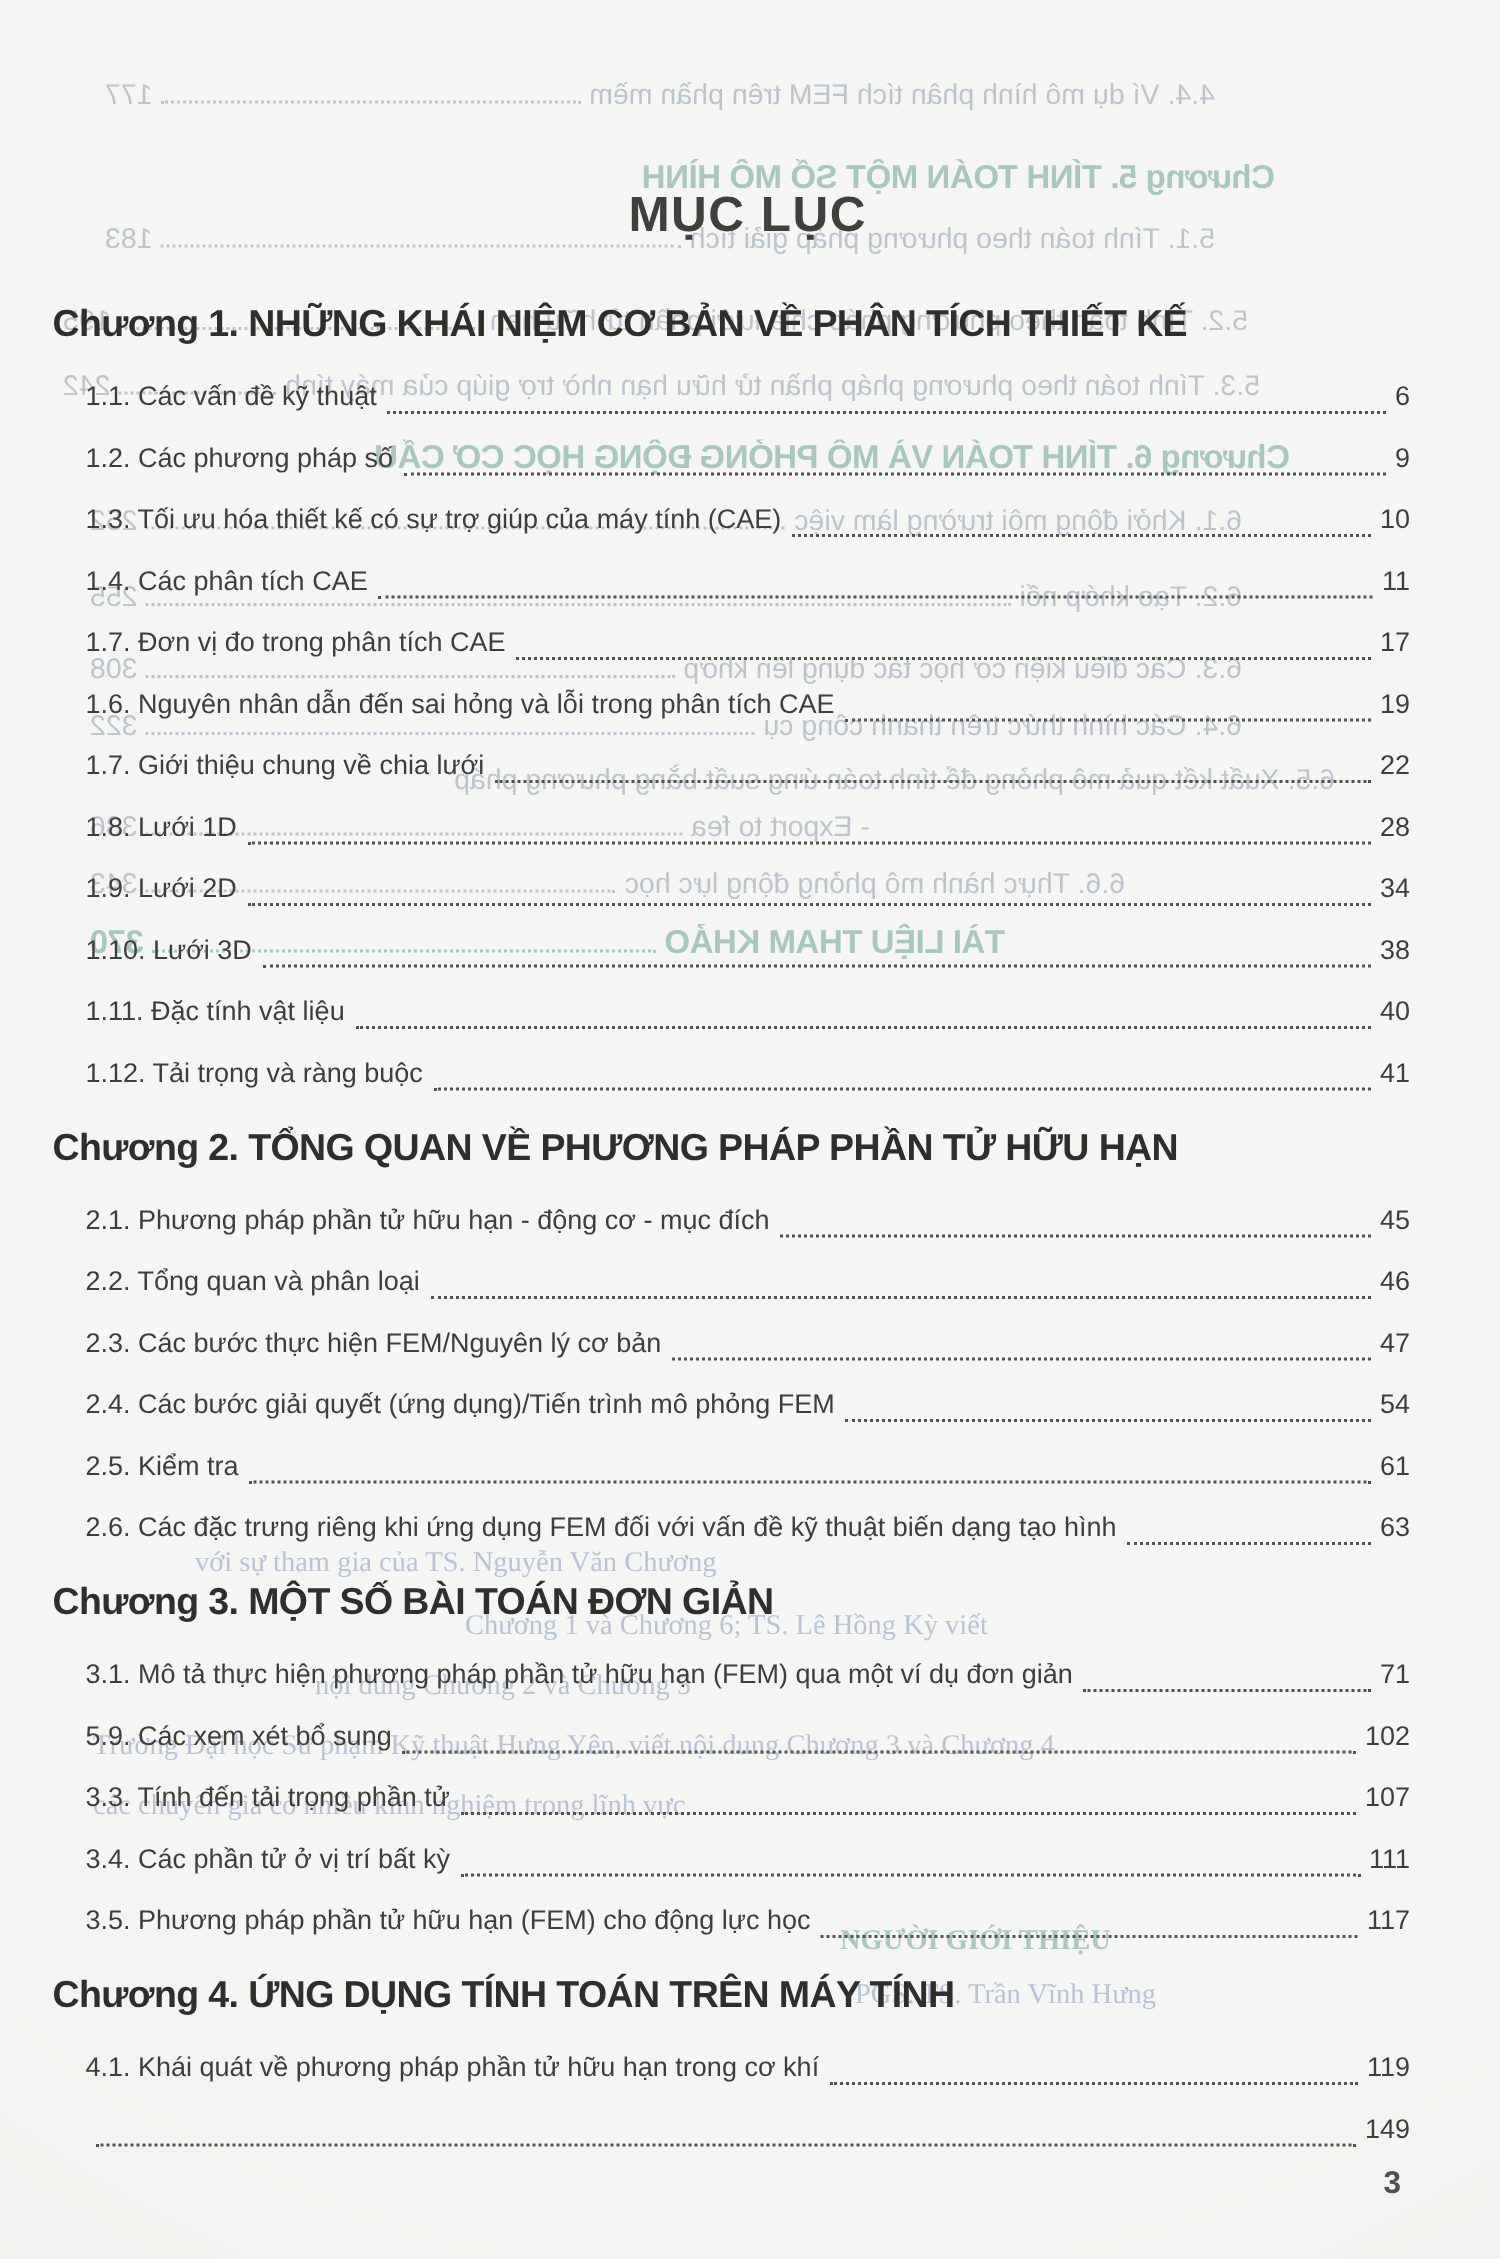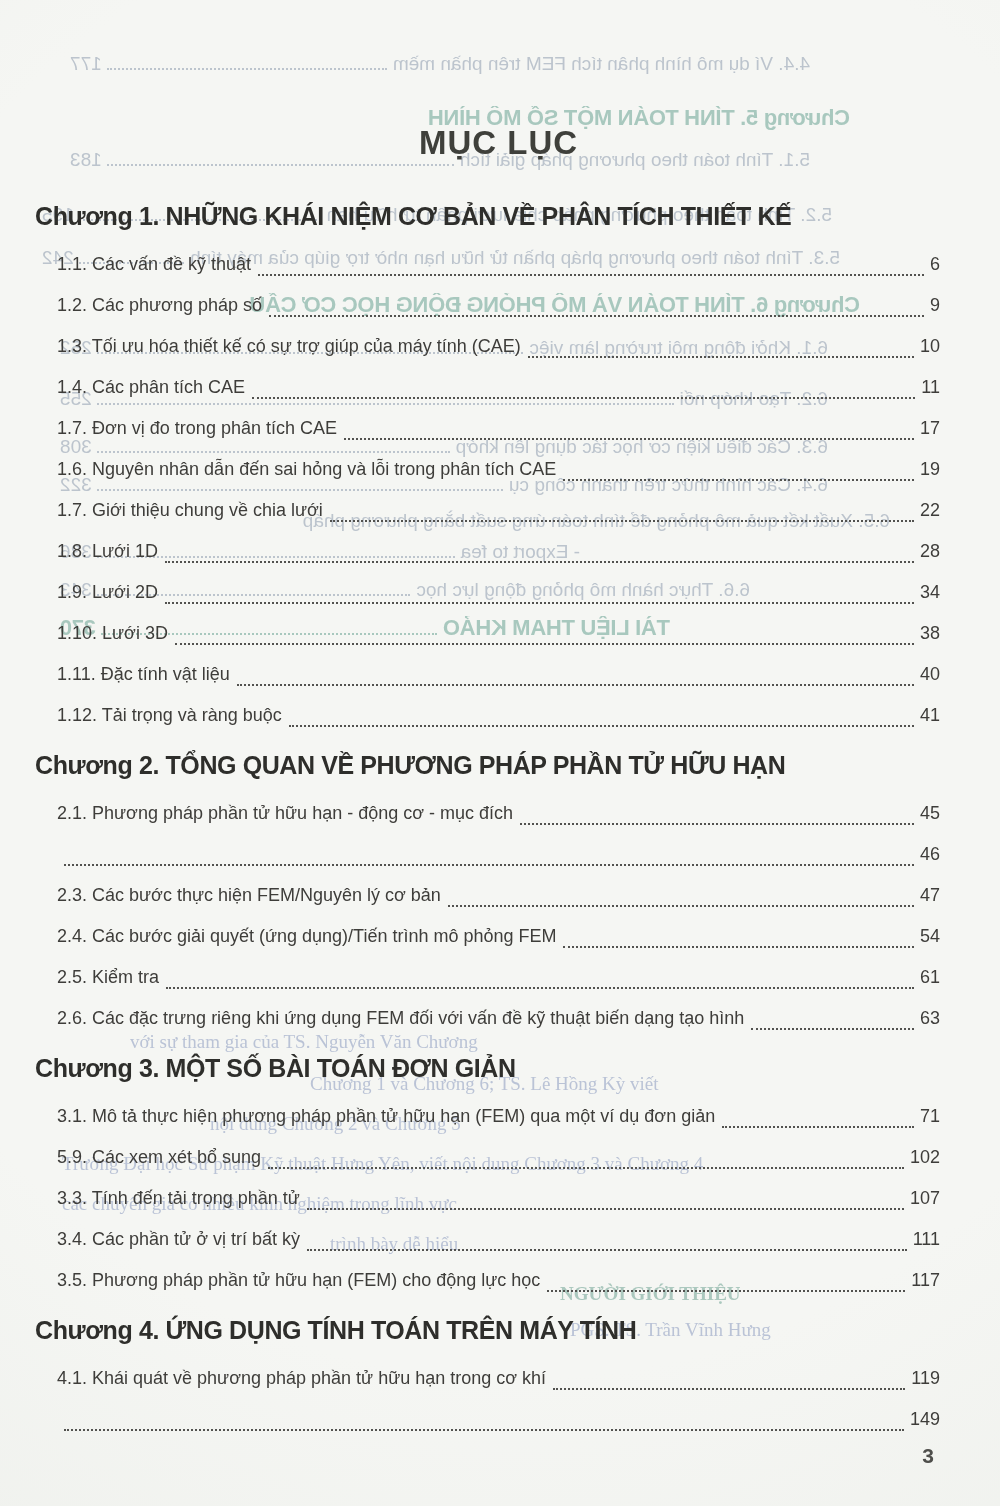--- a/index.html
+++ b/index.html
@@ -158,23 +158,20 @@
       </div>
       <div class="bleed-row bleed-serif" style="top: 1112px; left: 210px; right: 70px;">
         <span>nội dung Chương 2 và Chương 5</span>
       </div>
       <div class="bleed-row bleed-serif" style="top: 1152px; left: 62px; right: 70px;">
         <span>Trường Đại học Sư phạm Kỹ thuật Hưng Yên, viết nội dung Chương 3 và Chương 4</span>
       </div>
       <div class="bleed-row bleed-serif" style="top: 1192px; left: 62px; right: 130px; text-align: center;">
         <span>các chuyên gia có nhiều kinh nghiệm trong lĩnh vực</span>
       </div>
-      <div class="bleed-row bleed-serif" style="top: 1232px; left: 330px; right: 220px;">
-        <span>trình bày dễ hiểu</span>
-      </div>
       <div class="bleed-row bleed-serif-teal" style="top: 1282px; left: 560px; right: 130px;">
         <span>NGƯỜI GIỚI THIỆU</span>
       </div>
       <div class="bleed-row bleed-serif" style="top: 1318px; left: 570px; right: 100px;">
         <span>PGS. TS. Trần Vĩnh Hưng</span>
       </div>
     </div>
 
   <div class="content">
     <h1 class="title">MỤC LỤC</h1>
@@ -240,20 +237,21 @@
           <span class="toc-dots"></span>
           <span class="toc-page">41</span>
         </div>
         <div class="chapter-heading">Chương 2. TỔNG QUAN VỀ PHƯƠNG PHÁP PHẦN TỬ HỮU HẠN</div>
         <div class="toc-row">
           <span class="toc-label">2.1. Phương pháp phần tử hữu hạn - động cơ - mục đích</span>
           <span class="toc-dots"></span>
           <span class="toc-page">45</span>
         </div>
         <div class="toc-row">
+          <span class="toc-label">2.2. Tổng quan và phân loại</span>
           <span class="toc-dots"></span>
           <span class="toc-page">46</span>
         </div>
         <div class="toc-row">
           <span class="toc-label">2.3. Các bước thực hiện FEM/Nguyên lý cơ bản</span>
           <span class="toc-dots"></span>
           <span class="toc-page">47</span>
         </div>
         <div class="toc-row">
           <span class="toc-label">2.4. Các bước giải quyết (ứng dụng)/Tiến trình mô phỏng FEM</span>

